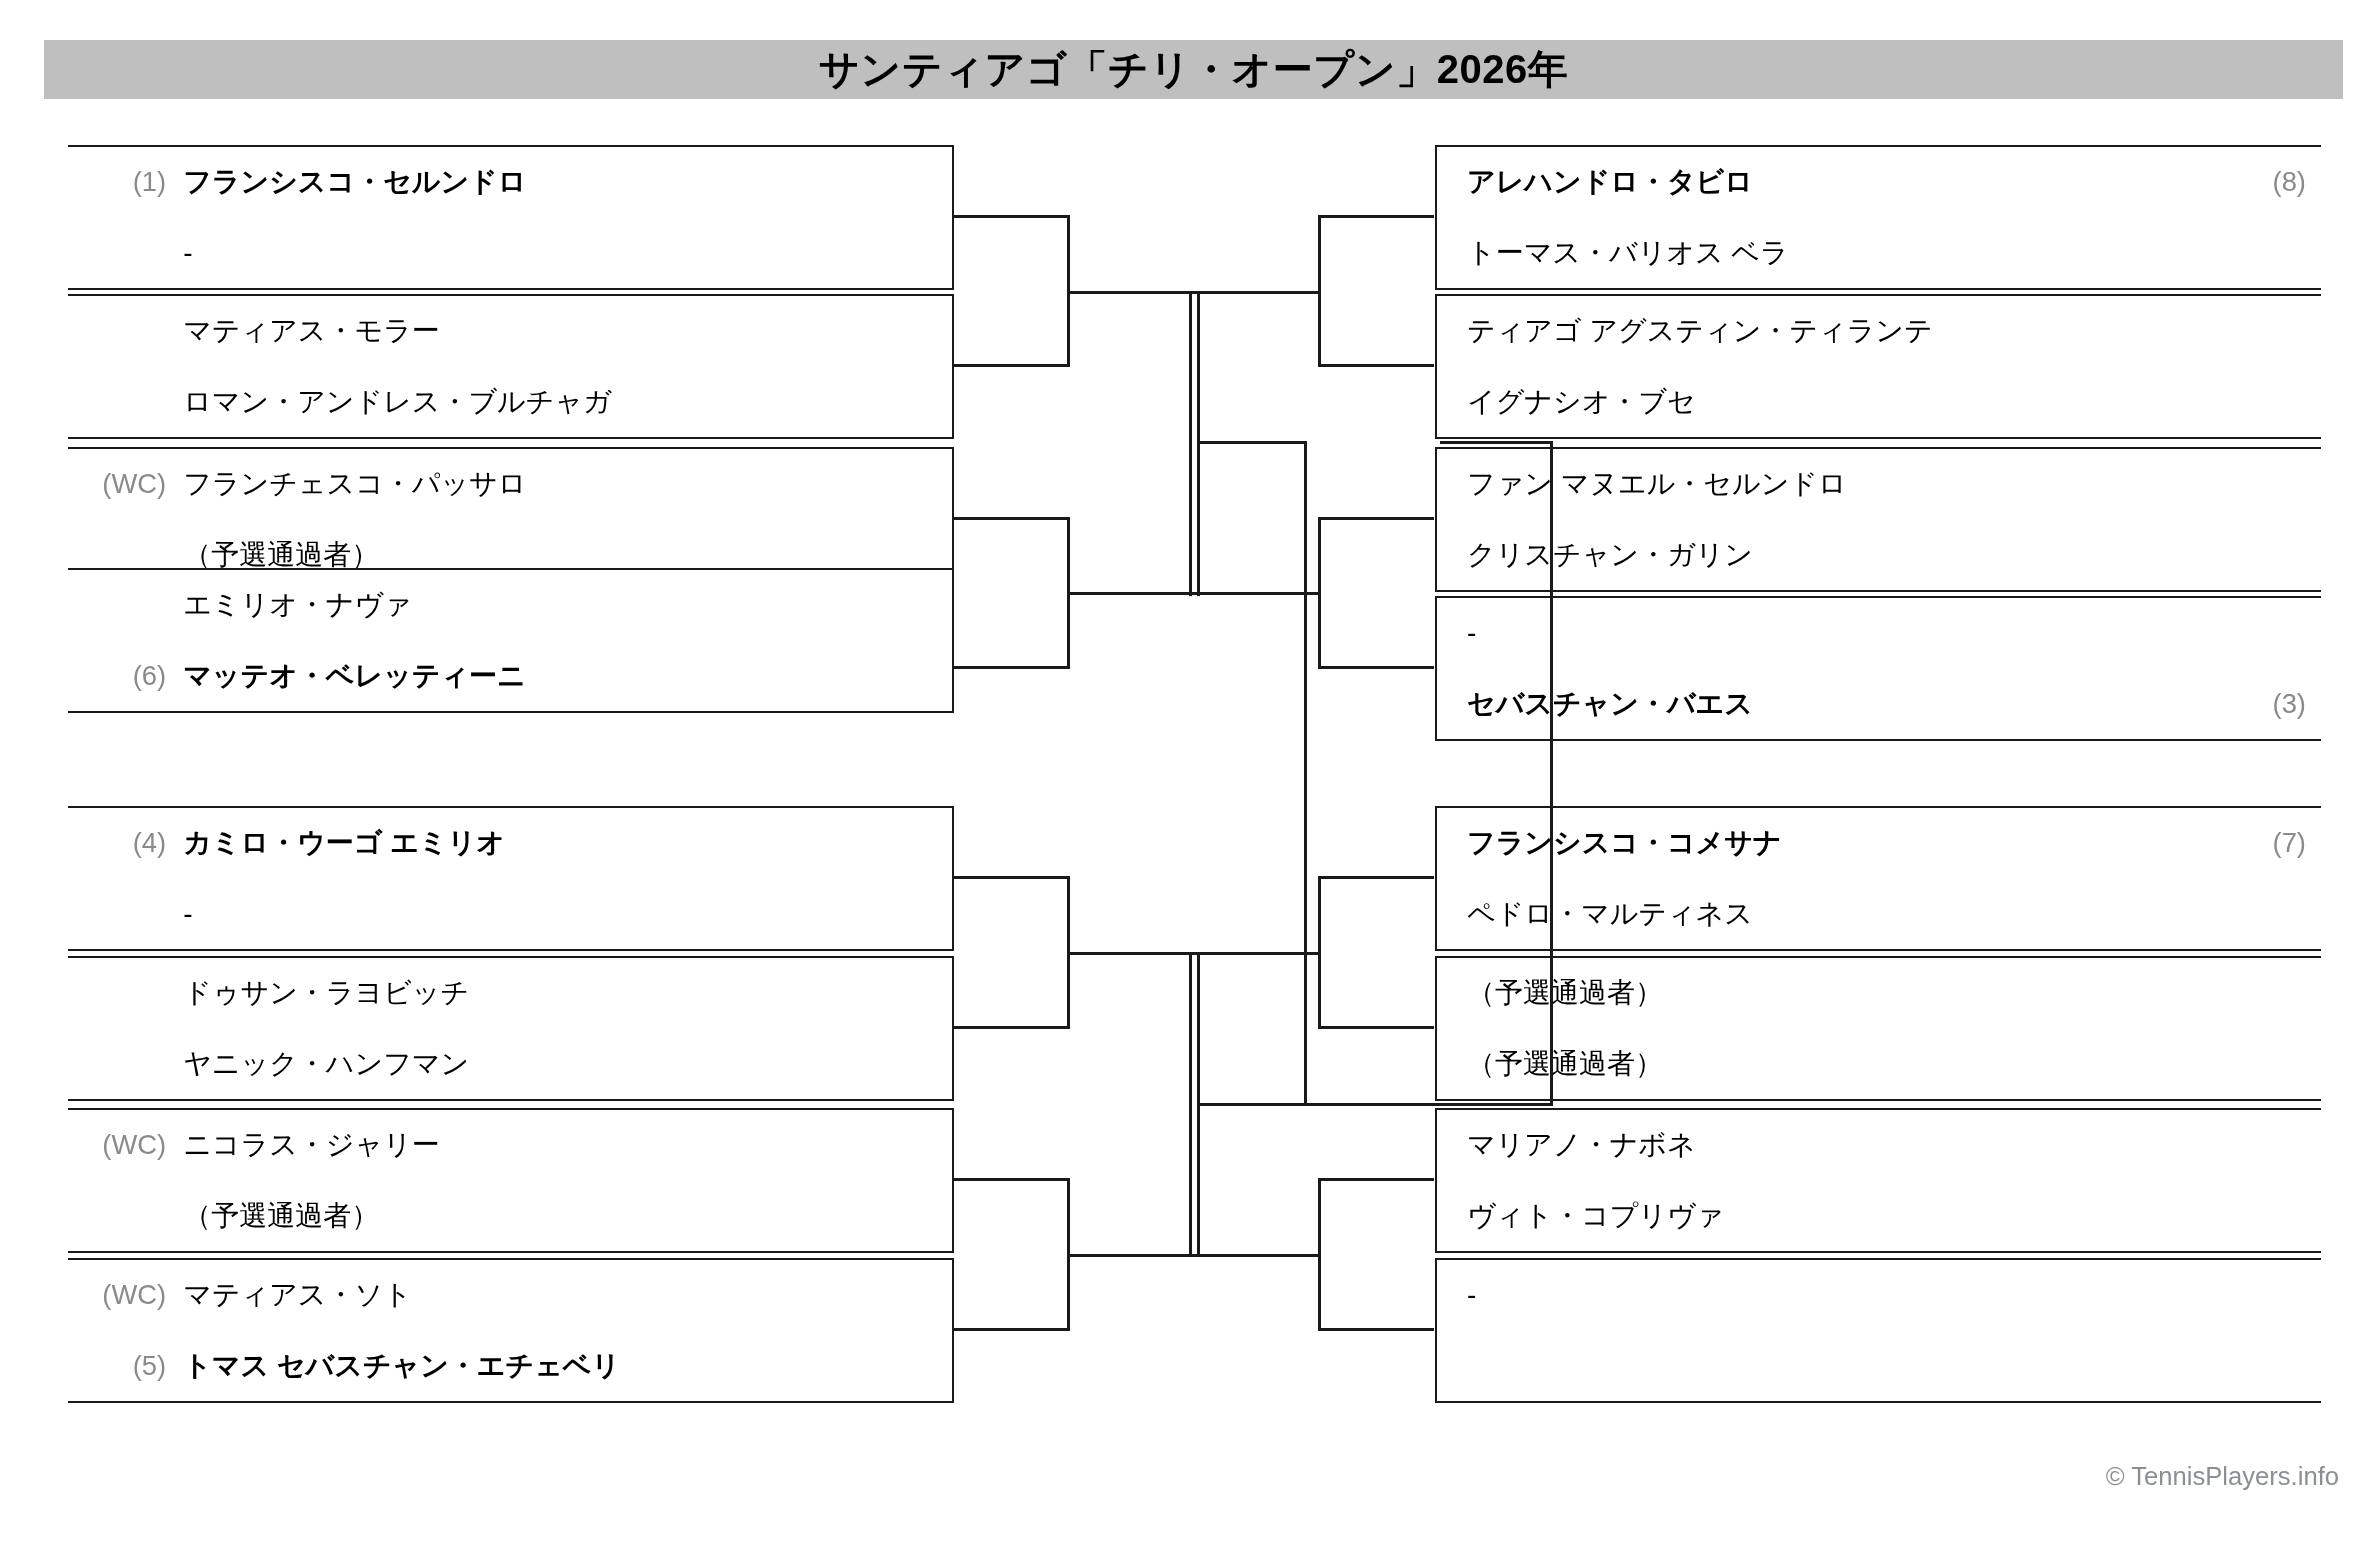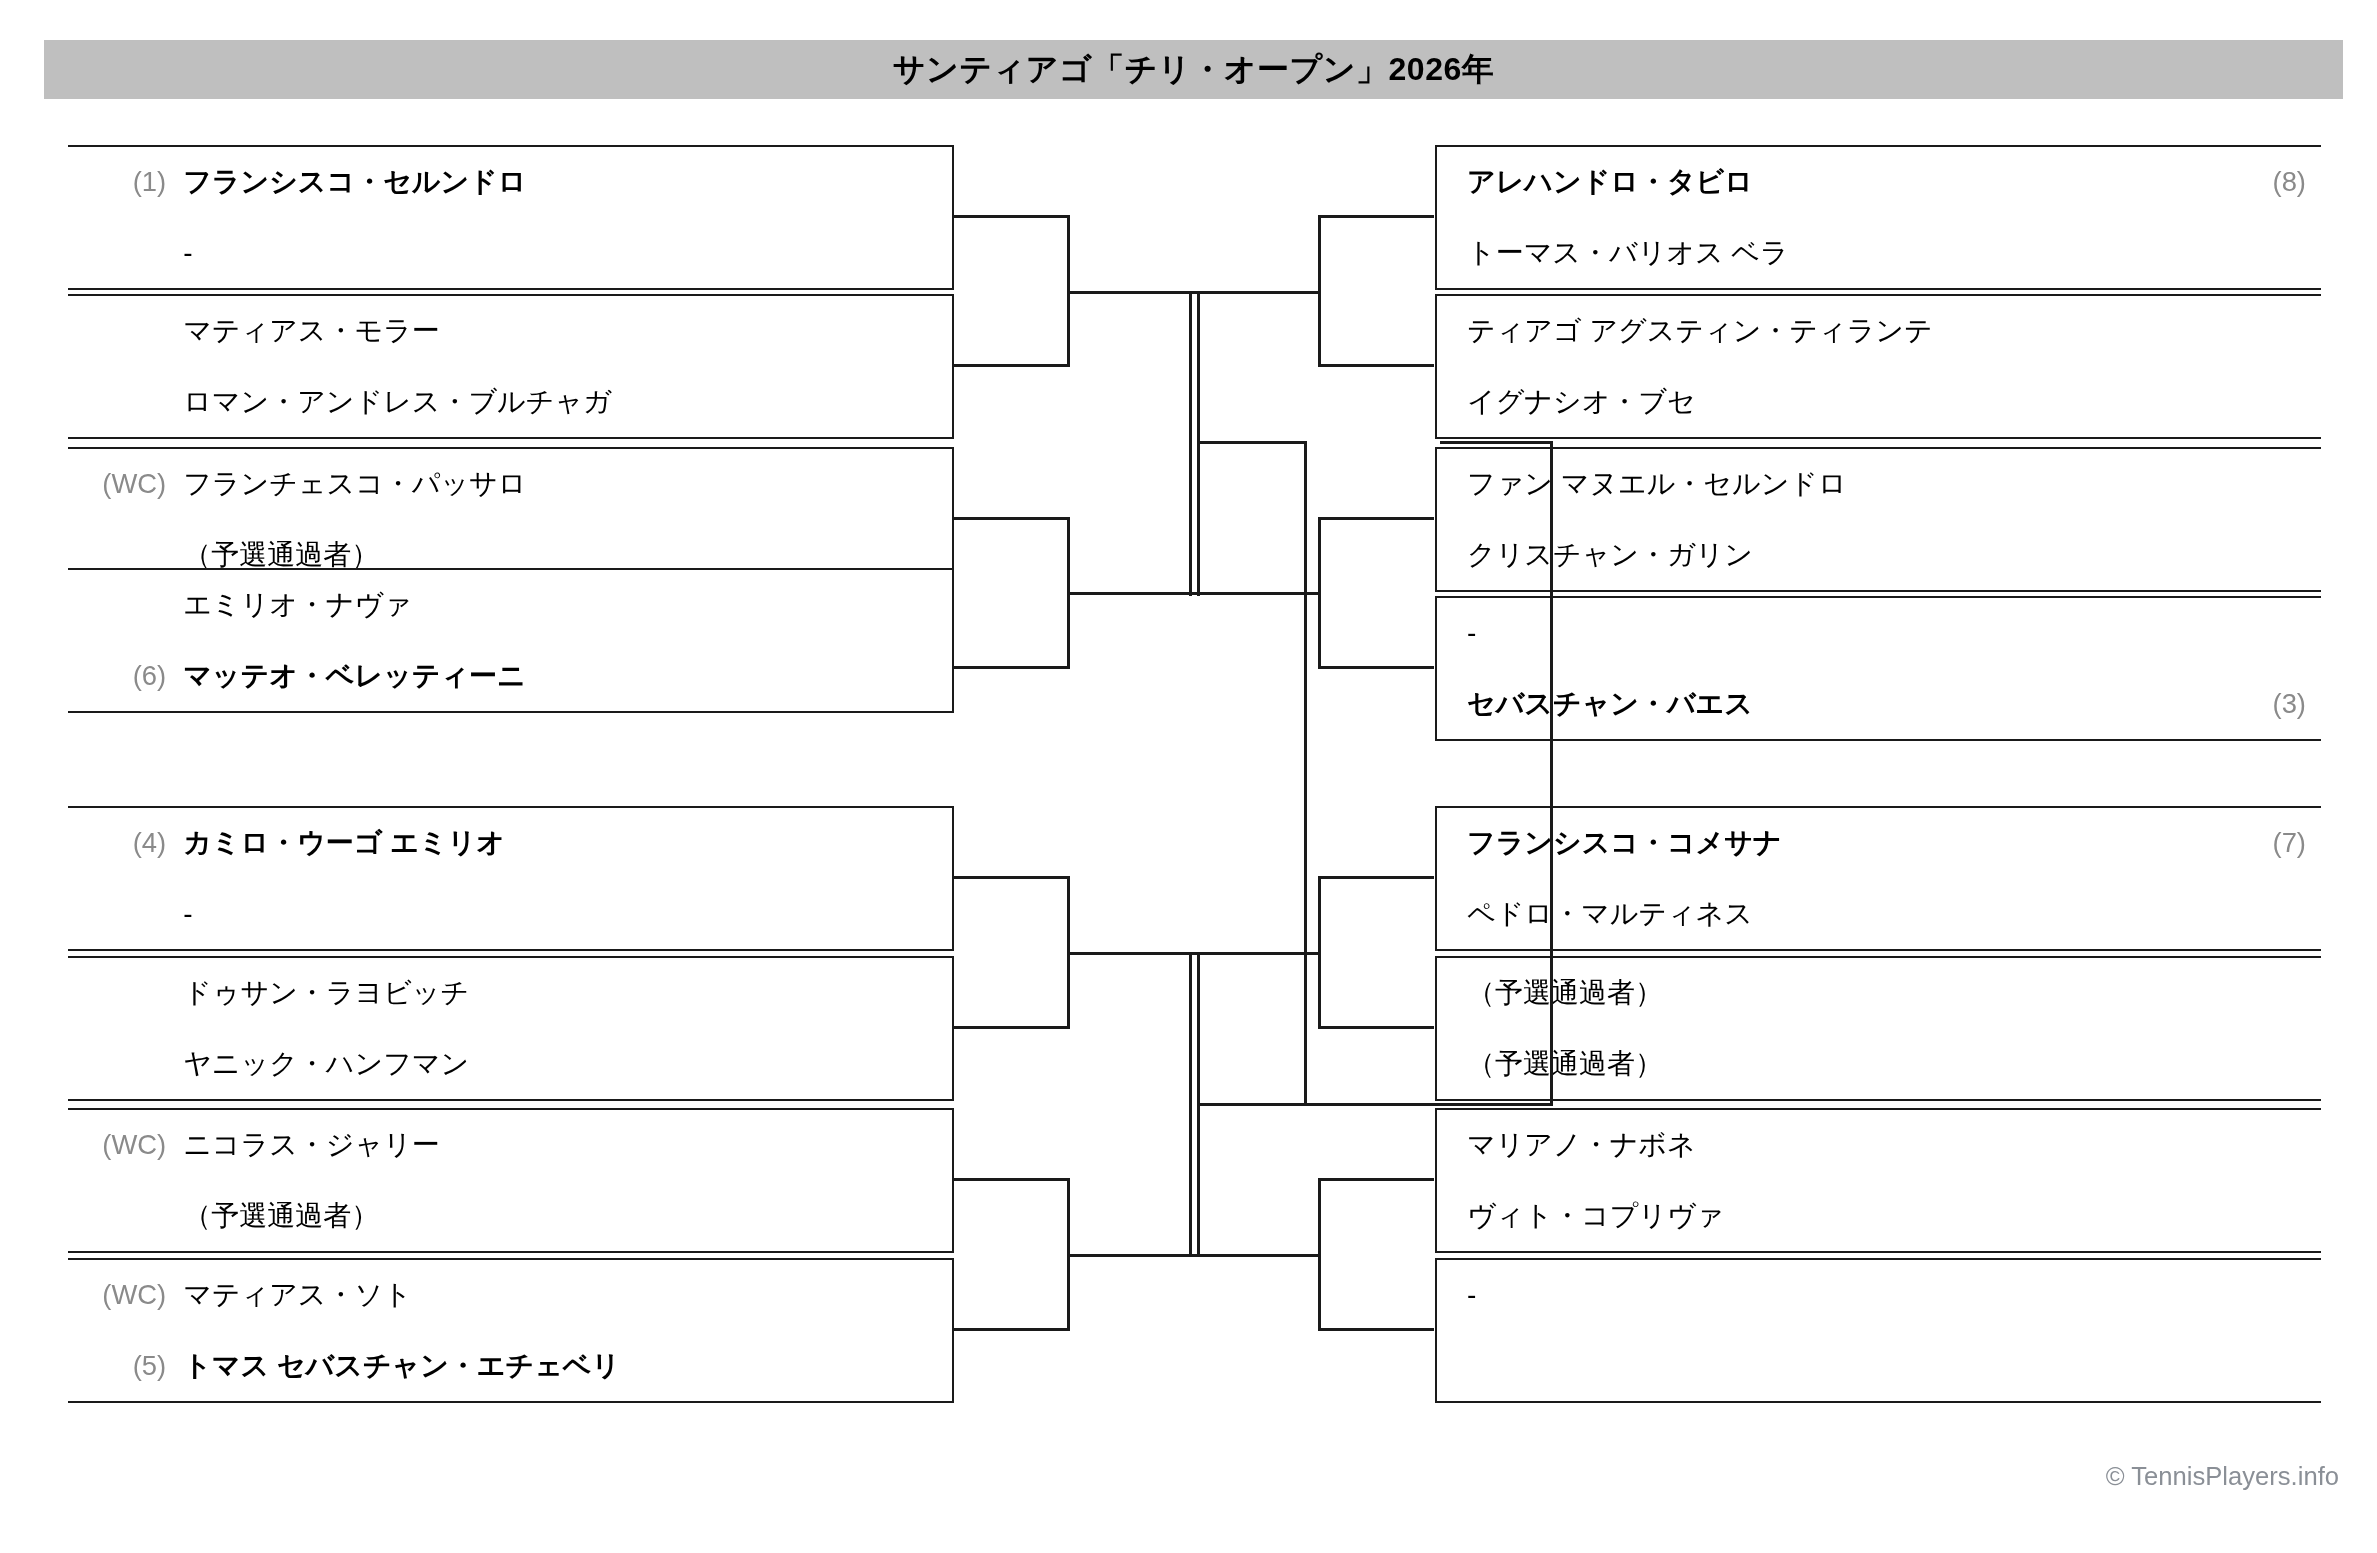--- a/index.html
+++ b/index.html
@@ -25,21 +25,21 @@
     left: 44px;
     top: 40px;
     width: 2299px;
     height: 59px;
     background: #bfbfbf;
     display: flex;
     align-items: center;
     justify-content: center;
   }
   #title-text {
-    font-size: 32px;
+    font-size: 40px;
     font-weight: bold;
     color: #000000;
     letter-spacing: 0.5px;
     white-space: nowrap;
   }
 
   
   .match {
     position: absolute;
     box-sizing: border-box;

